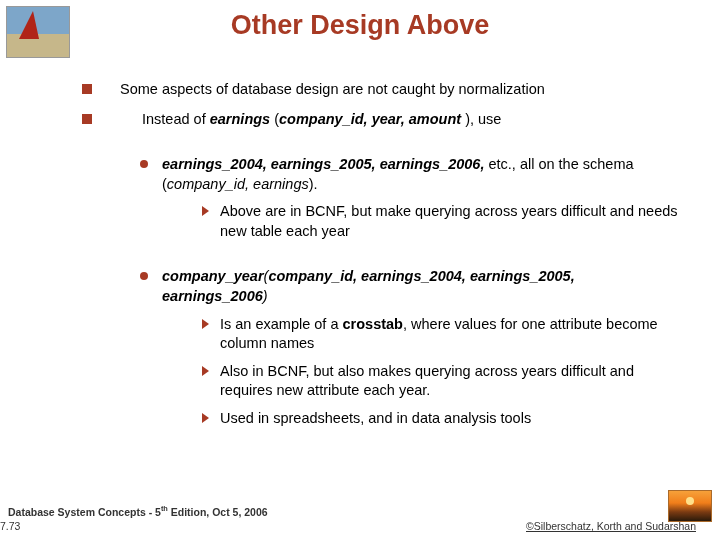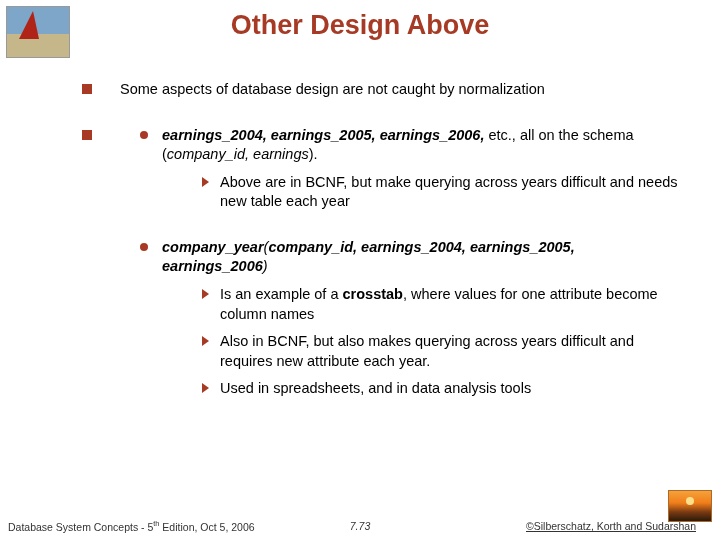--- a/index.html
+++ b/index.html
@@ -114,22 +114,22 @@
   .i { font-style: italic; }
   .b { font-weight: bold; }
   .footer {
     position: absolute;
     bottom: 6px;
     left: 0;
     width: 720px;
     font-size: 10.5px;
     color: #333;
   }
-  .footer-left { position: absolute; left: 8px; bottom: 2px; }
-  .footer-center { position: absolute; left: 0; width: 720px; text-align: center; bottom: 2px; font-style: italic; }
+  .footer-left { position: absolute; left: 8px; bottom: 17px; font-weight: bold; }
+  .footer-center { position: absolute; left: 0; width: 720px; bottom: 2px; }
   .footer-right { position: absolute; right: 24px; bottom: 2px; text-decoration: underline; }
   .logo-bottom {
     position: absolute;
     right: 8px;
     bottom: 18px;
     width: 42px;
     height: 30px;
     background: linear-gradient(to bottom, #f6a13a 0%, #f07e1a 40%, #7a3a12 70%, #2a1a0a 100%);
     border: 1px solid #aa6a2a;
   }
@@ -157,20 +157,23 @@
   <div class="title">Other Design Above</div>
 
   <div class="content">
 
     <div class="l1">
       <span>Some aspects of database design are not caught by normalization</span>
     </div>
 
     <div class="l1">
 
+      <div class="sub">
+        <span>Instead of </span><span class="bi">earnings</span><span> (</span><span class="bi">company_id, year, amount</span><span> ), use</span>
+      </div>
 
       <div class="l2">
         <span class="bi">earnings_2004, earnings_2005, earnings_2006,</span><span> etc., all on the schema (</span><span class="i">company_id, earnings</span><span>).</span>
 
         <div class="l3">
           <span>Above are in BCNF, but make querying across years difficult and needs new table each year</span>
         </div>
       </div>
 
       <div class="l2">

